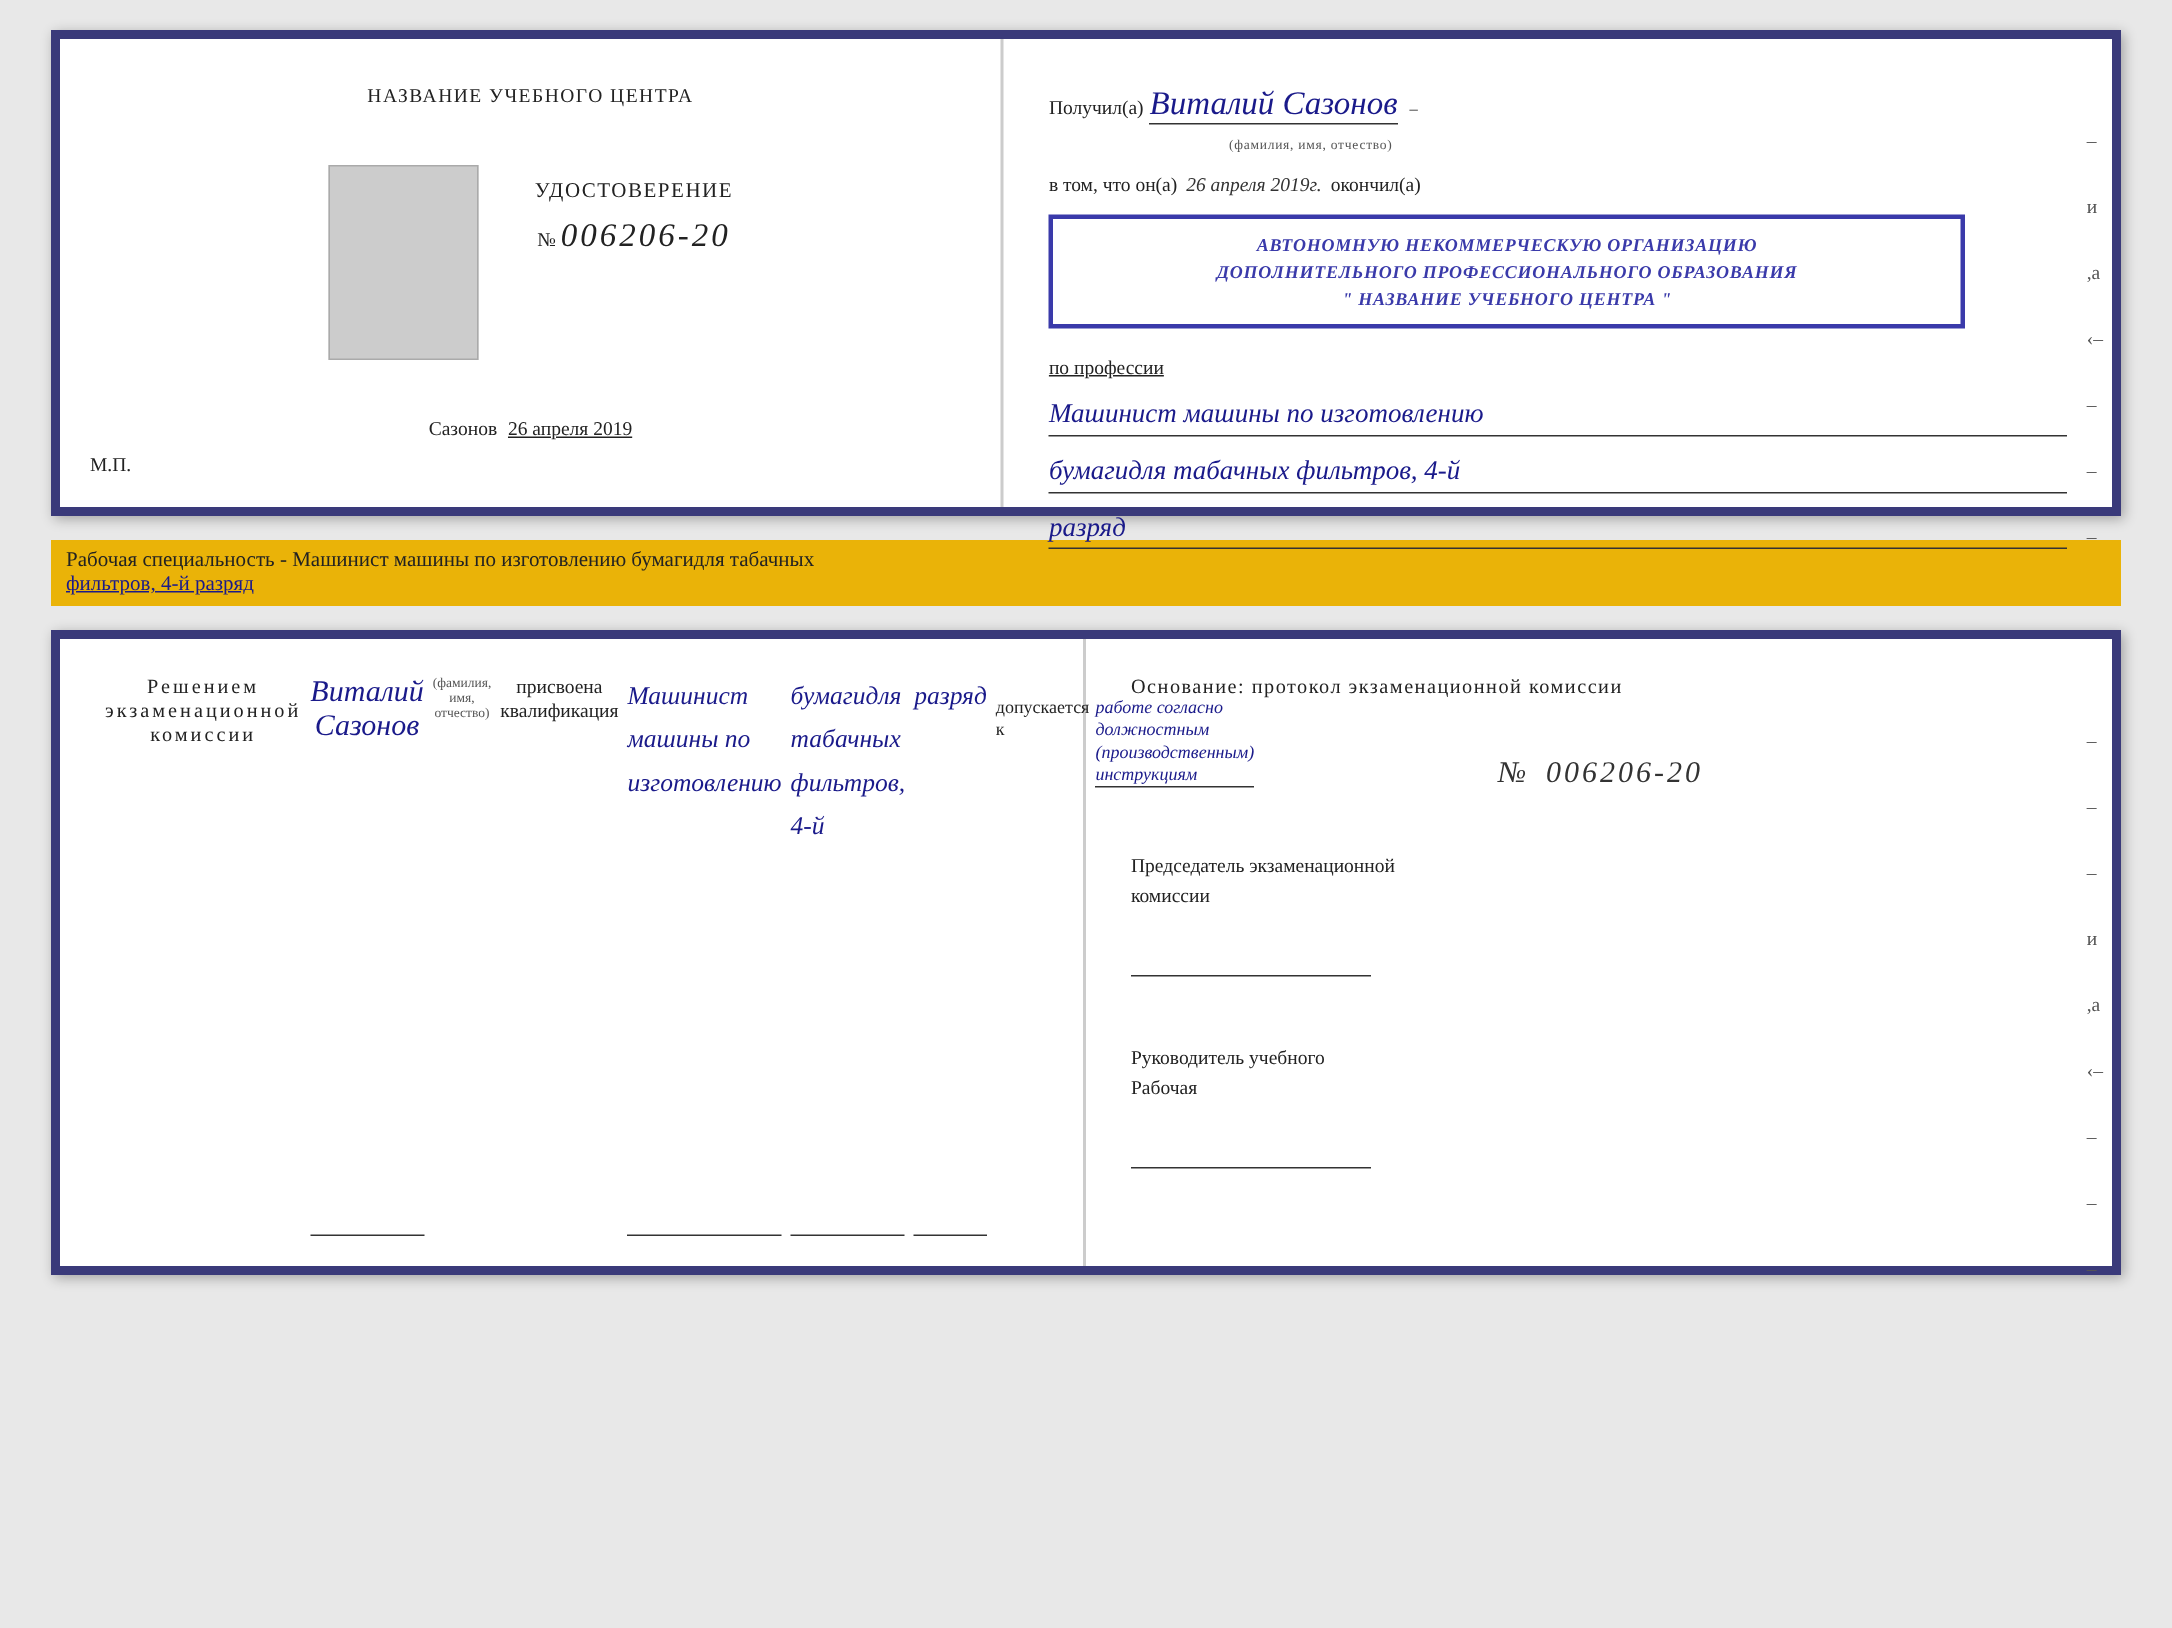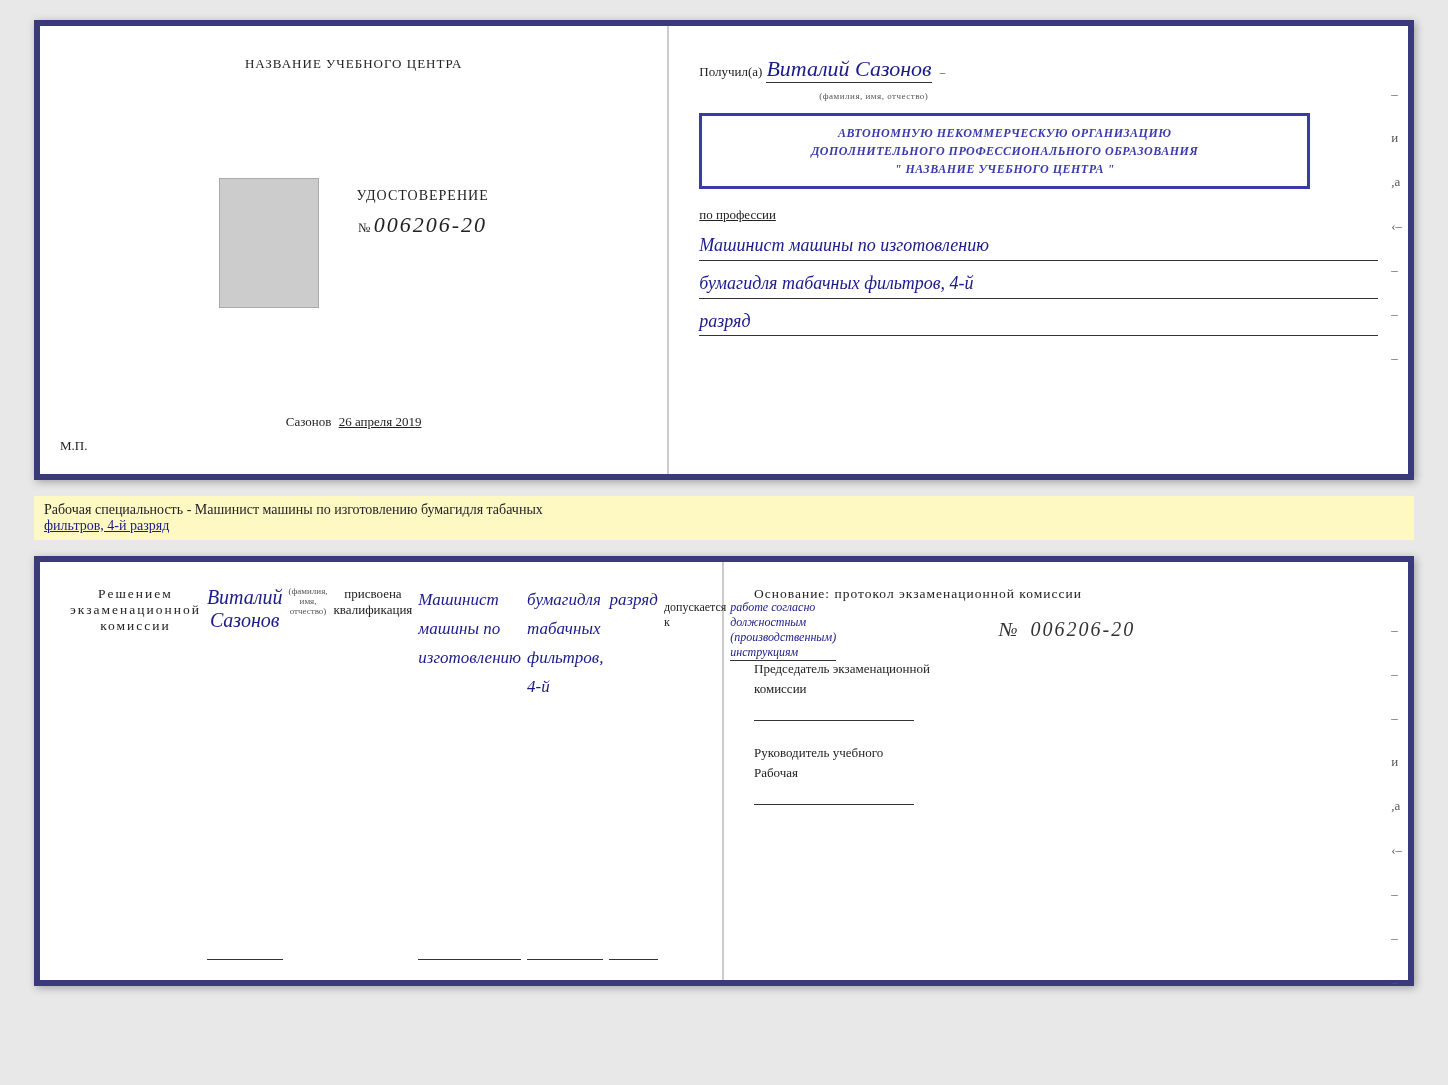--- a/index.html
+++ b/index.html
@@ -12,21 +12,21 @@
       flex-direction: column;
       align-items: center;
       padding: 20px;
       gap: 16px;
     }
 
     
     .certificate-top {
       display: flex;
       width: 1380px;
-      height: 460px;
+      height: 324px;
       border: 6px solid #3a3a7a;
       background: #fff;
       position: relative;
       box-shadow: 2px 2px 8px rgba(0,0,0,0.3);
     }
 
     .cert-left {
       width: 46%;
       border-right: 2px solid #ccc;
       display: flex;
@@ -184,21 +184,21 @@
       font-size: 11px;
       color: #555;
     }
 
     
     .middle-text {
       width: 1380px;
       padding: 6px 10px;
       font-size: 14px;
       color: #222;
-      background: #fef9c3;
+      background: #eab308;
     }
 
     .middle-text .underlined {
       text-decoration: underline;
       color: #1a1a8a;
     }
 
     
     .certificate-bottom {
       display: flex;
@@ -272,21 +272,21 @@
       font-style: italic;
       color: #1a1a8a;
       border-bottom: 1px solid #333;
     }
 
     .cert-bottom-right {
       width: 50%;
       display: flex;
       flex-direction: column;
       padding: 24px 28px 20px 30px;
-      gap: 4px;
+      gap: 26px;
       position: relative;
     }
 
     .osnovanie-title {
       font-size: 13.5px;
       letter-spacing: 1px;
       color: #222;
       margin-bottom: 4px;
     }
 
@@ -373,20 +373,25 @@
 
   <div class="cert-right">
 
     <div class="poluchil-line">
       <span>Получил(а)</span>
       <span class="poluchil-name">Виталий Сазонов</span>
       <span style="font-size:11px; margin-left:4px;">–</span>
     </div>
     <div class="small-hint" style="margin-left:120px;">(фамилия, имя, отчество)</div>
 
+    <div class="vtom-line">
+      <span>в том, что он(а)</span>
+      <span class="date-italic">26 апреля 2019г.</span>
+      <span>окончил(а)</span>
+    </div>
 
     <div class="stamp-box">
       <div>АВТОНОМНУЮ НЕКОММЕРЧЕСКУЮ ОРГАНИЗАЦИЮ</div>
       <div>ДОПОЛНИТЕЛЬНОГО ПРОФЕССИОНАЛЬНОГО ОБРАЗОВАНИЯ</div>
       <div>" НАЗВАНИЕ УЧЕБНОГО ЦЕНТРА "</div>
     </div>
 
     <div class="po-professii">по профессии</div>
     <div class="profession-handwriting">Машинист машины по изготовлению</div>
     <div class="profession-handwriting">бумагидля табачных фильтров, 4-й</div>

